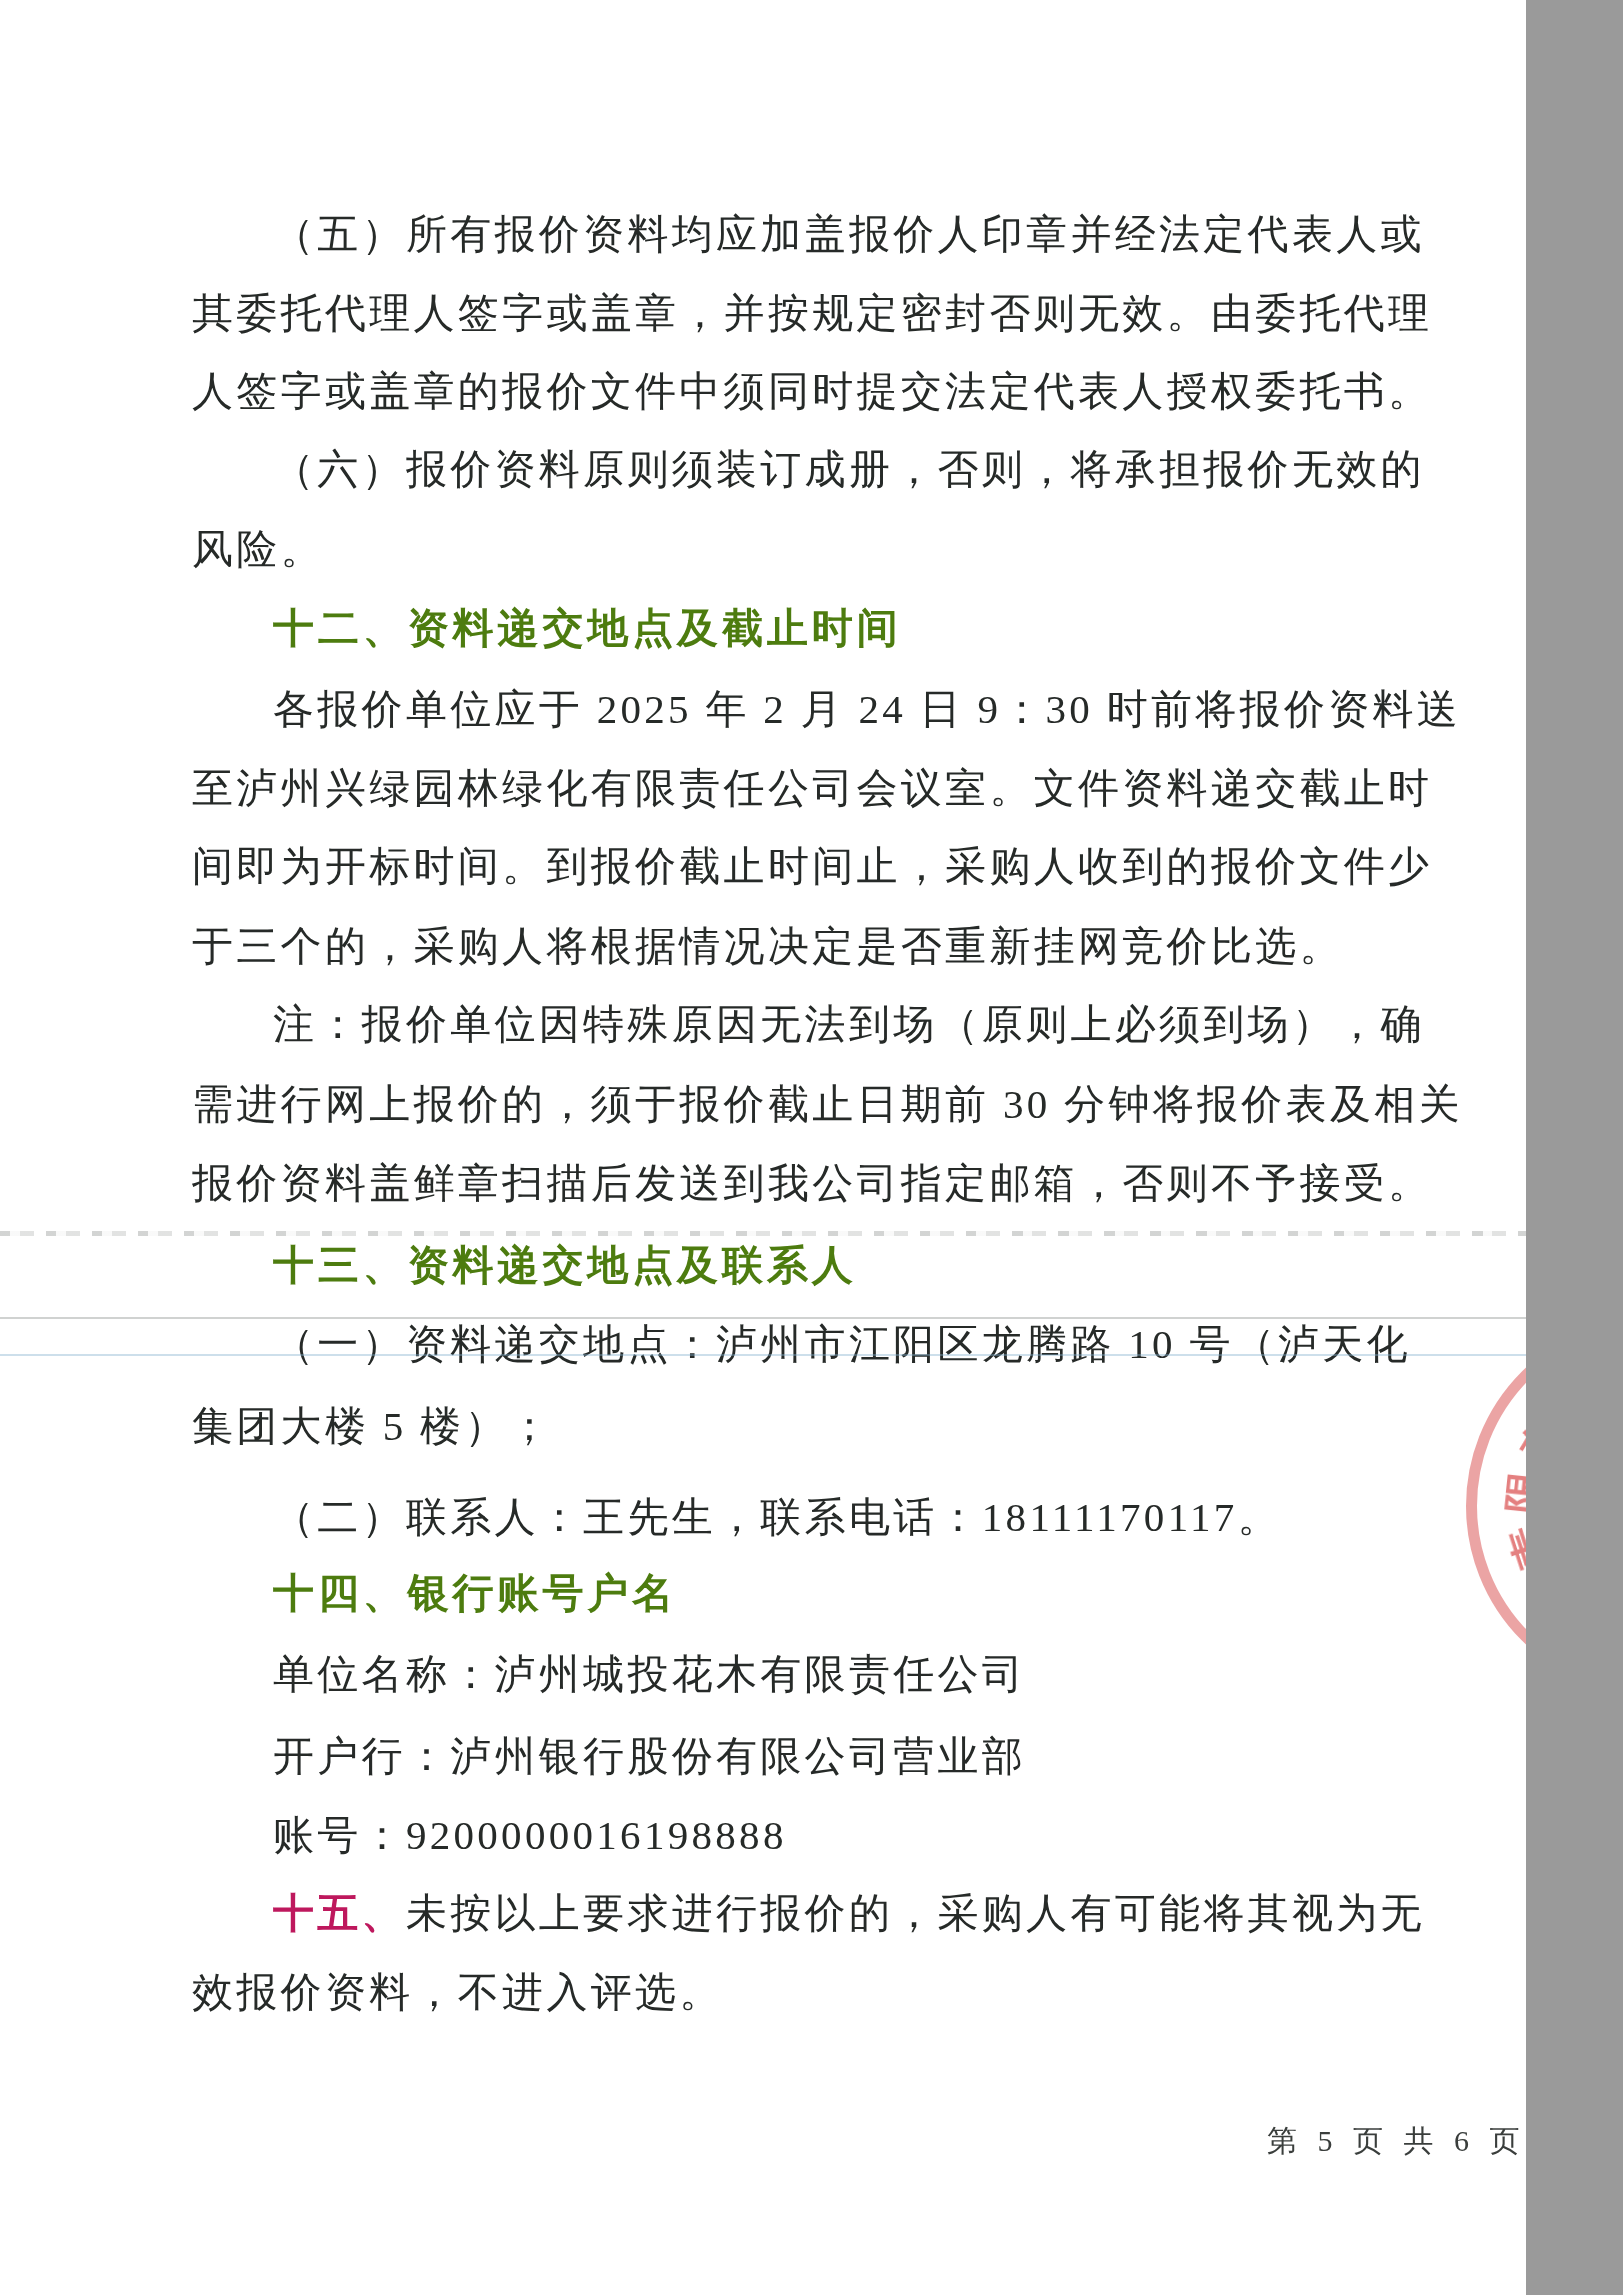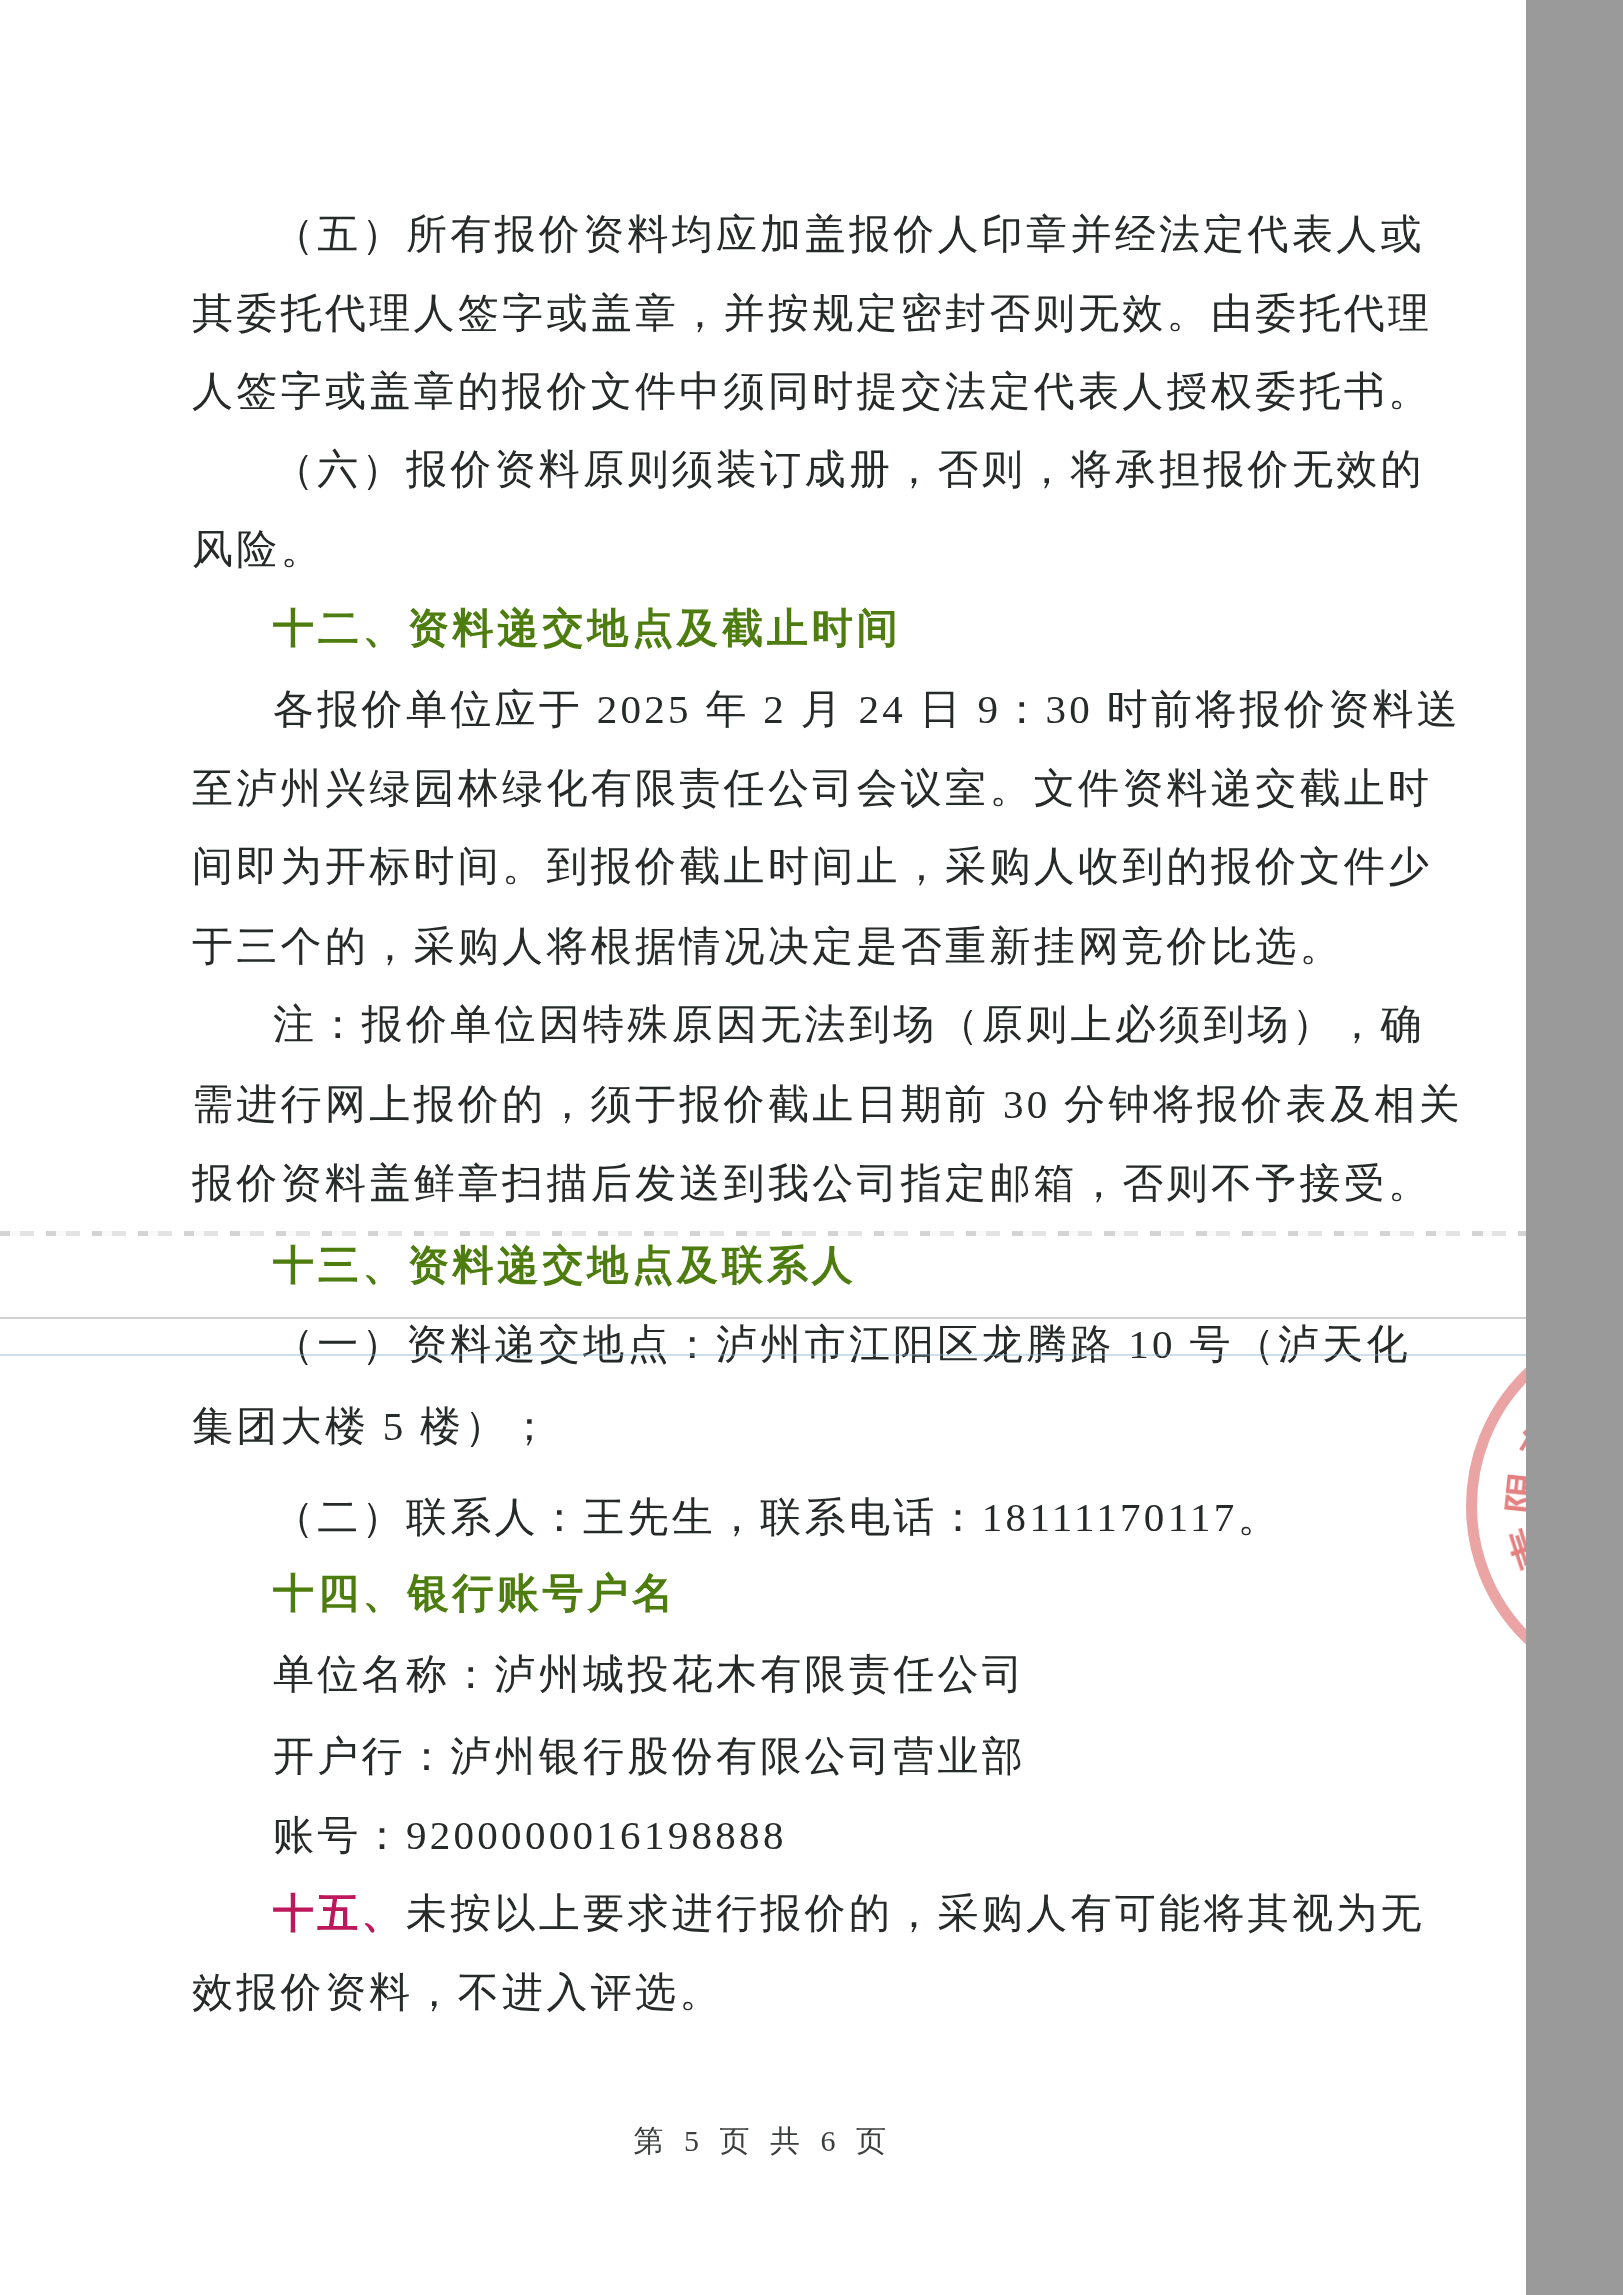--- a/index.html
+++ b/index.html
@@ -27,21 +27,21 @@
     letter-spacing:3.9px;
   }
   .bold-prefix{
     font-family:"Liberation Sans","DejaVu Sans",sans-serif;
     font-weight:700;
     color:#be185d;
   }
   .footer{
     position:absolute;
     top:2121px;left:0;right:0;
-    text-align:center;
+    text-align:right;
     font-size:30px;
     letter-spacing:6.5px;
     color:#3a3e3c;
   }
   
   .noise-band{
     position:absolute;
     left:0;top:1231px;width:1623px;height:5.2px;
     background:repeating-linear-gradient(90deg,
       rgba(110,115,112,0.38) 0px, rgba(110,115,112,0.38) 10.5px,

